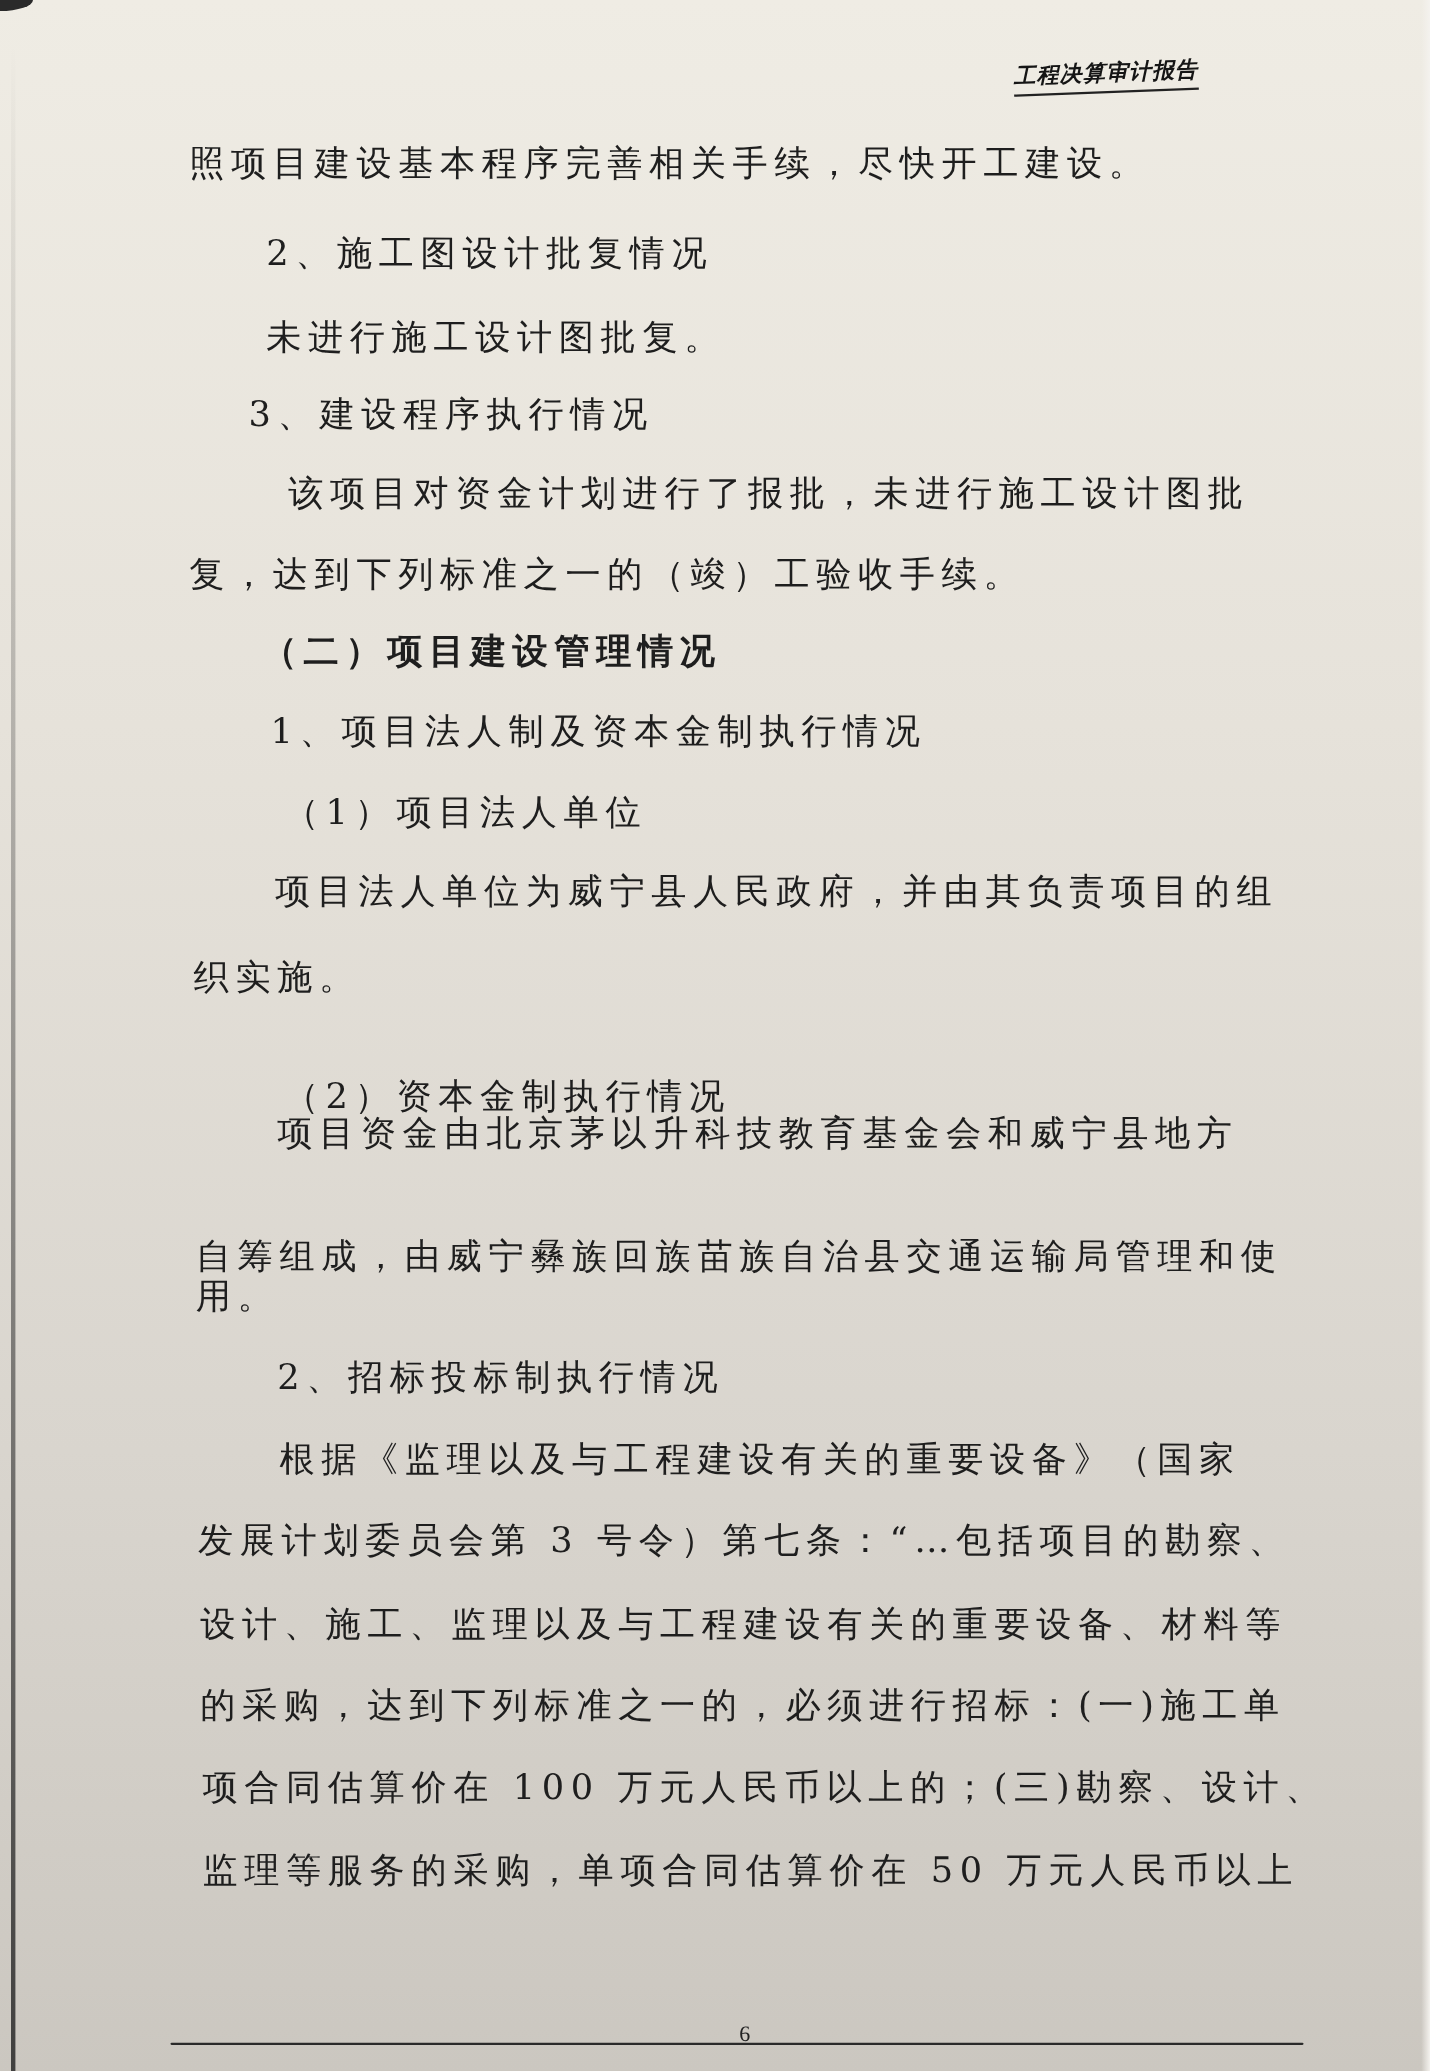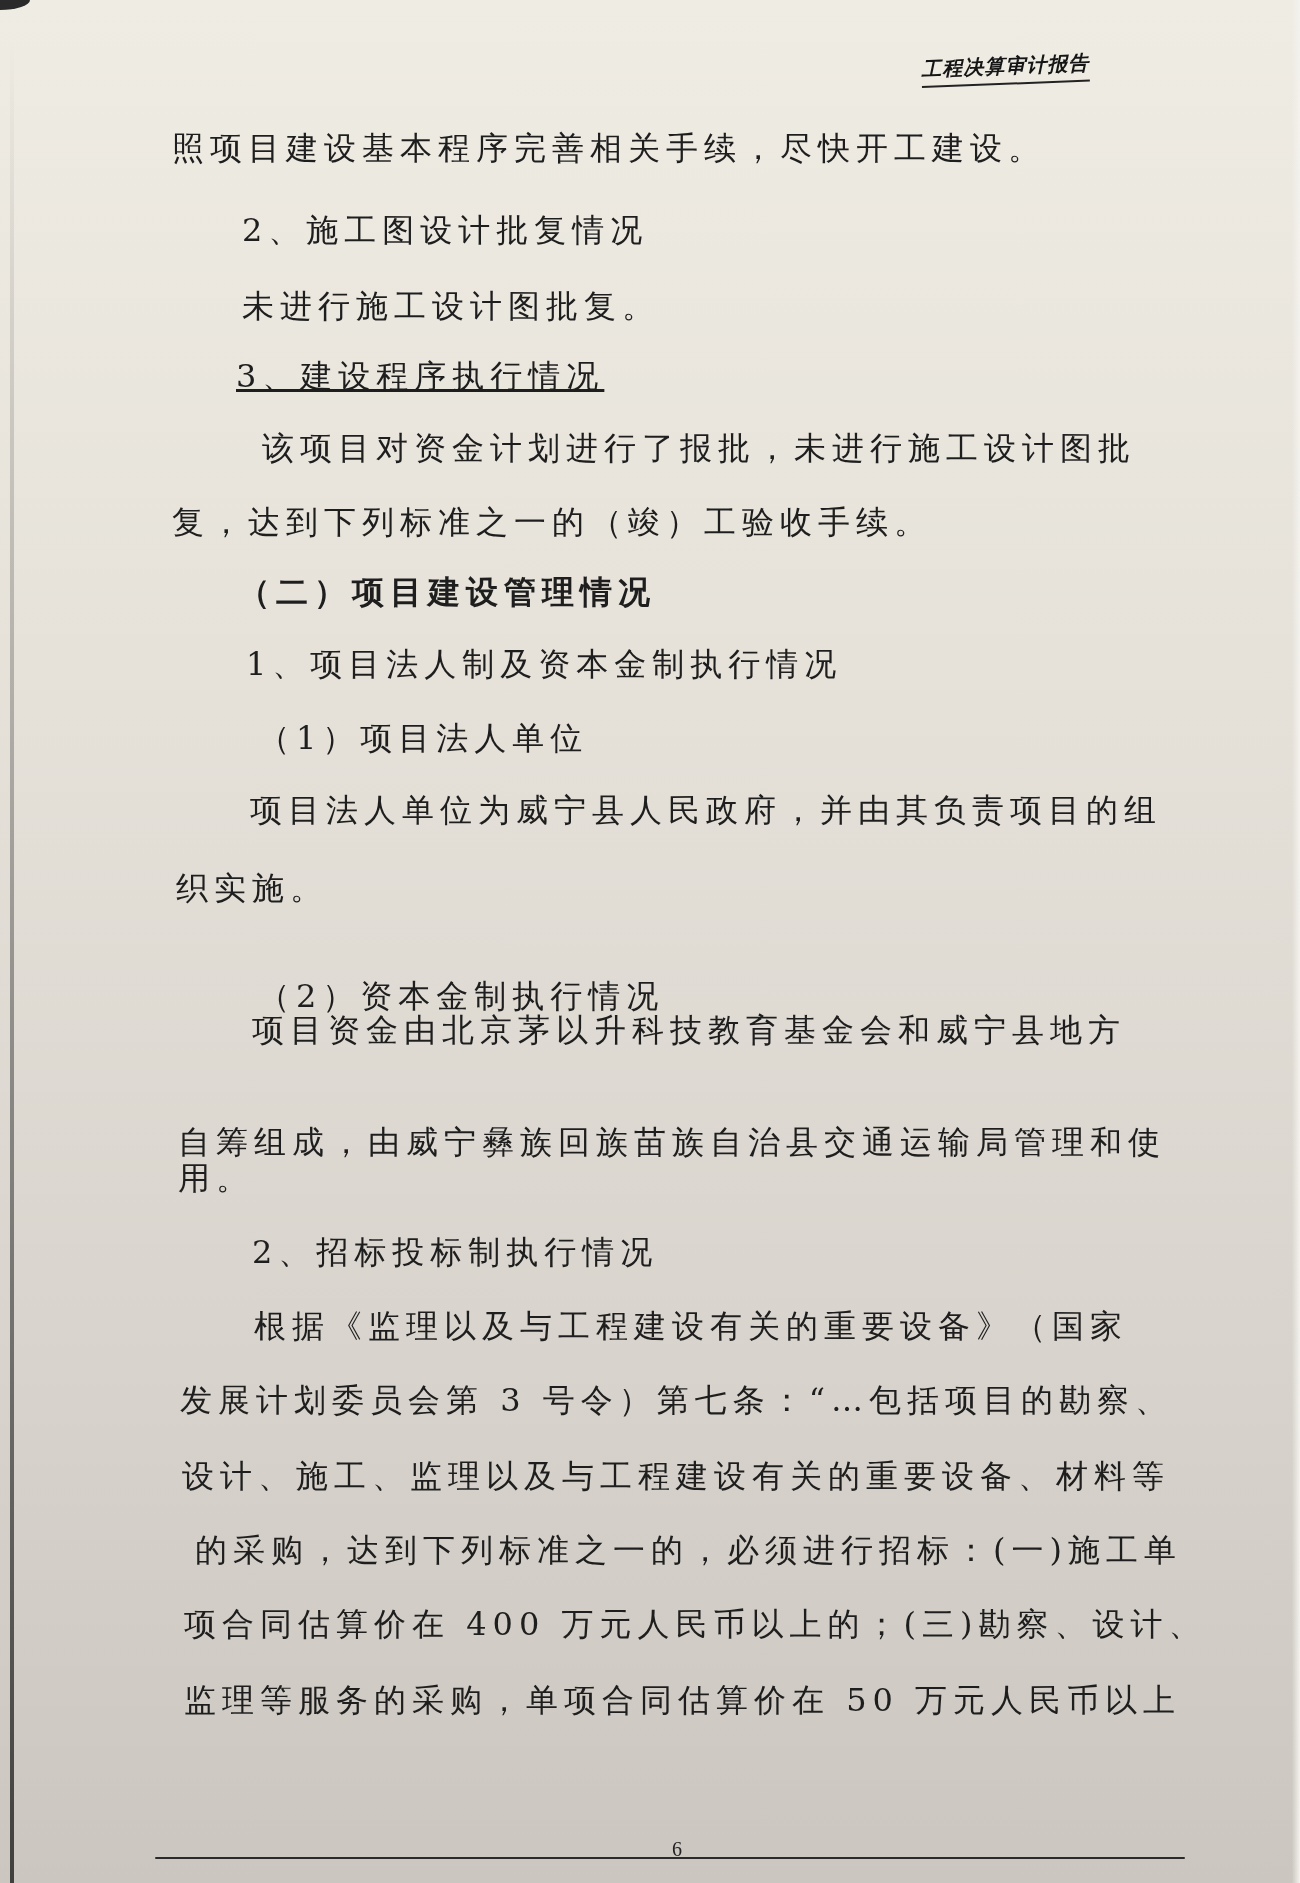--- a/index.html
+++ b/index.html
@@ -48,35 +48,35 @@
 <div class="corner-shadow"></div>
 <div class="binding"></div>
 <div class="right-edge"></div>
 
 <div class="running-header">工程决算审计报告</div>
 
 <div id="body-text">
   <div class="line" style="left: 172px; top: 128px;">照项目建设基本程序完善相关手续，尽快开工建设。</div>
   <div class="line" style="left: 242px; top: 210px;">2、施工图设计批复情况</div>
   <div class="line" style="left: 242px; top: 286px;">未进行施工设计图批复。</div>
-  <div class="line" style="left: 236px; top: 356px; text-decoration: underline;">3、建设程序执行情况</div>
+  <div class="line" style="left: 226px; top: 356px;">3、建设程序执行情况</div>
   <div class="line" style="left: 246px; top: 428px; margin-left: 16px;">该项目对资金计划进行了报批，未进行施工设计图批</div>
   <div class="line" style="left: 172px; top: 502px;">复，达到下列标准之一的（竣）工验收手续。</div>
   <div class="line bold" style="left: 238px; top: 572px; text-align: center;">（二）项目建设管理情况</div>
   <div class="line" style="left: 246px; top: 644px;">1、项目法人制及资本金制执行情况</div>
   <div class="line" style="left: 258px; top: 718px;">（1）项目法人单位</div>
   <div class="line" style="left: 250px; top: 790px;">项目法人单位为威宁县人民政府，并由其负责项目的组</div>
   <div class="line" style="left: 176px; top: 868px;">织实施。</div>
   <div class="line" style="left: 258px; top: 976px;">（2）资本金制执行情况</div>
   <div class="line" style="left: 252px; top: 1010px;">项目资金由北京茅以升科技教育基金会和威宁县地方</div>
   <div class="line" style="left: 178px; top: 1122px;">自筹组成，由威宁彝族回族苗族自治县交通运输局管理和使</div>
   <div class="line" style="left: 178px; top: 1158px;">用。</div>
   <div class="line" style="left: 252px; top: 1232px;">2、招标投标制执行情况</div>
   <div class="line" style="left: 254px; top: 1306px;">根据《监理以及与工程建设有关的重要设备》（国家</div>
   <div class="line" style="left: 180px; top: 1380px;">发展计划委员会第 3 号令）第七条：“…包括项目的勘察、</div>
   <div class="line" style="left: 182px; top: 1456px;">设计、施工、监理以及与工程建设有关的重要设备、材料等</div>
-  <div class="line" style="left: 182px; top: 1530px; margin-left: 13px;">的采购，达到下列标准之一的，必须进行招标：(一)施工单</div>
-  <div class="line" style="left: 184px; top: 1604px;">项合同估算价在 400 万元人民币以上的；(三)勘察、设计、</div>
+  <div class="line" style="left: 182px; top: 1530px;">的采购，达到下列标准之一的，必须进行招标：(一)施工单</div>
+  <div class="line" style="left: 184px; top: 1604px;">项合同估算价在 100 万元人民币以上的；(三)勘察、设计、</div>
   <div class="line" style="left: 184px; top: 1680px;">监理等服务的采购，单项合同估算价在 50 万元人民币以上</div>
 </div>
 
 <div class="page-number">6</div>
 <div class="footer-rule"></div>
 
 </body></html>

